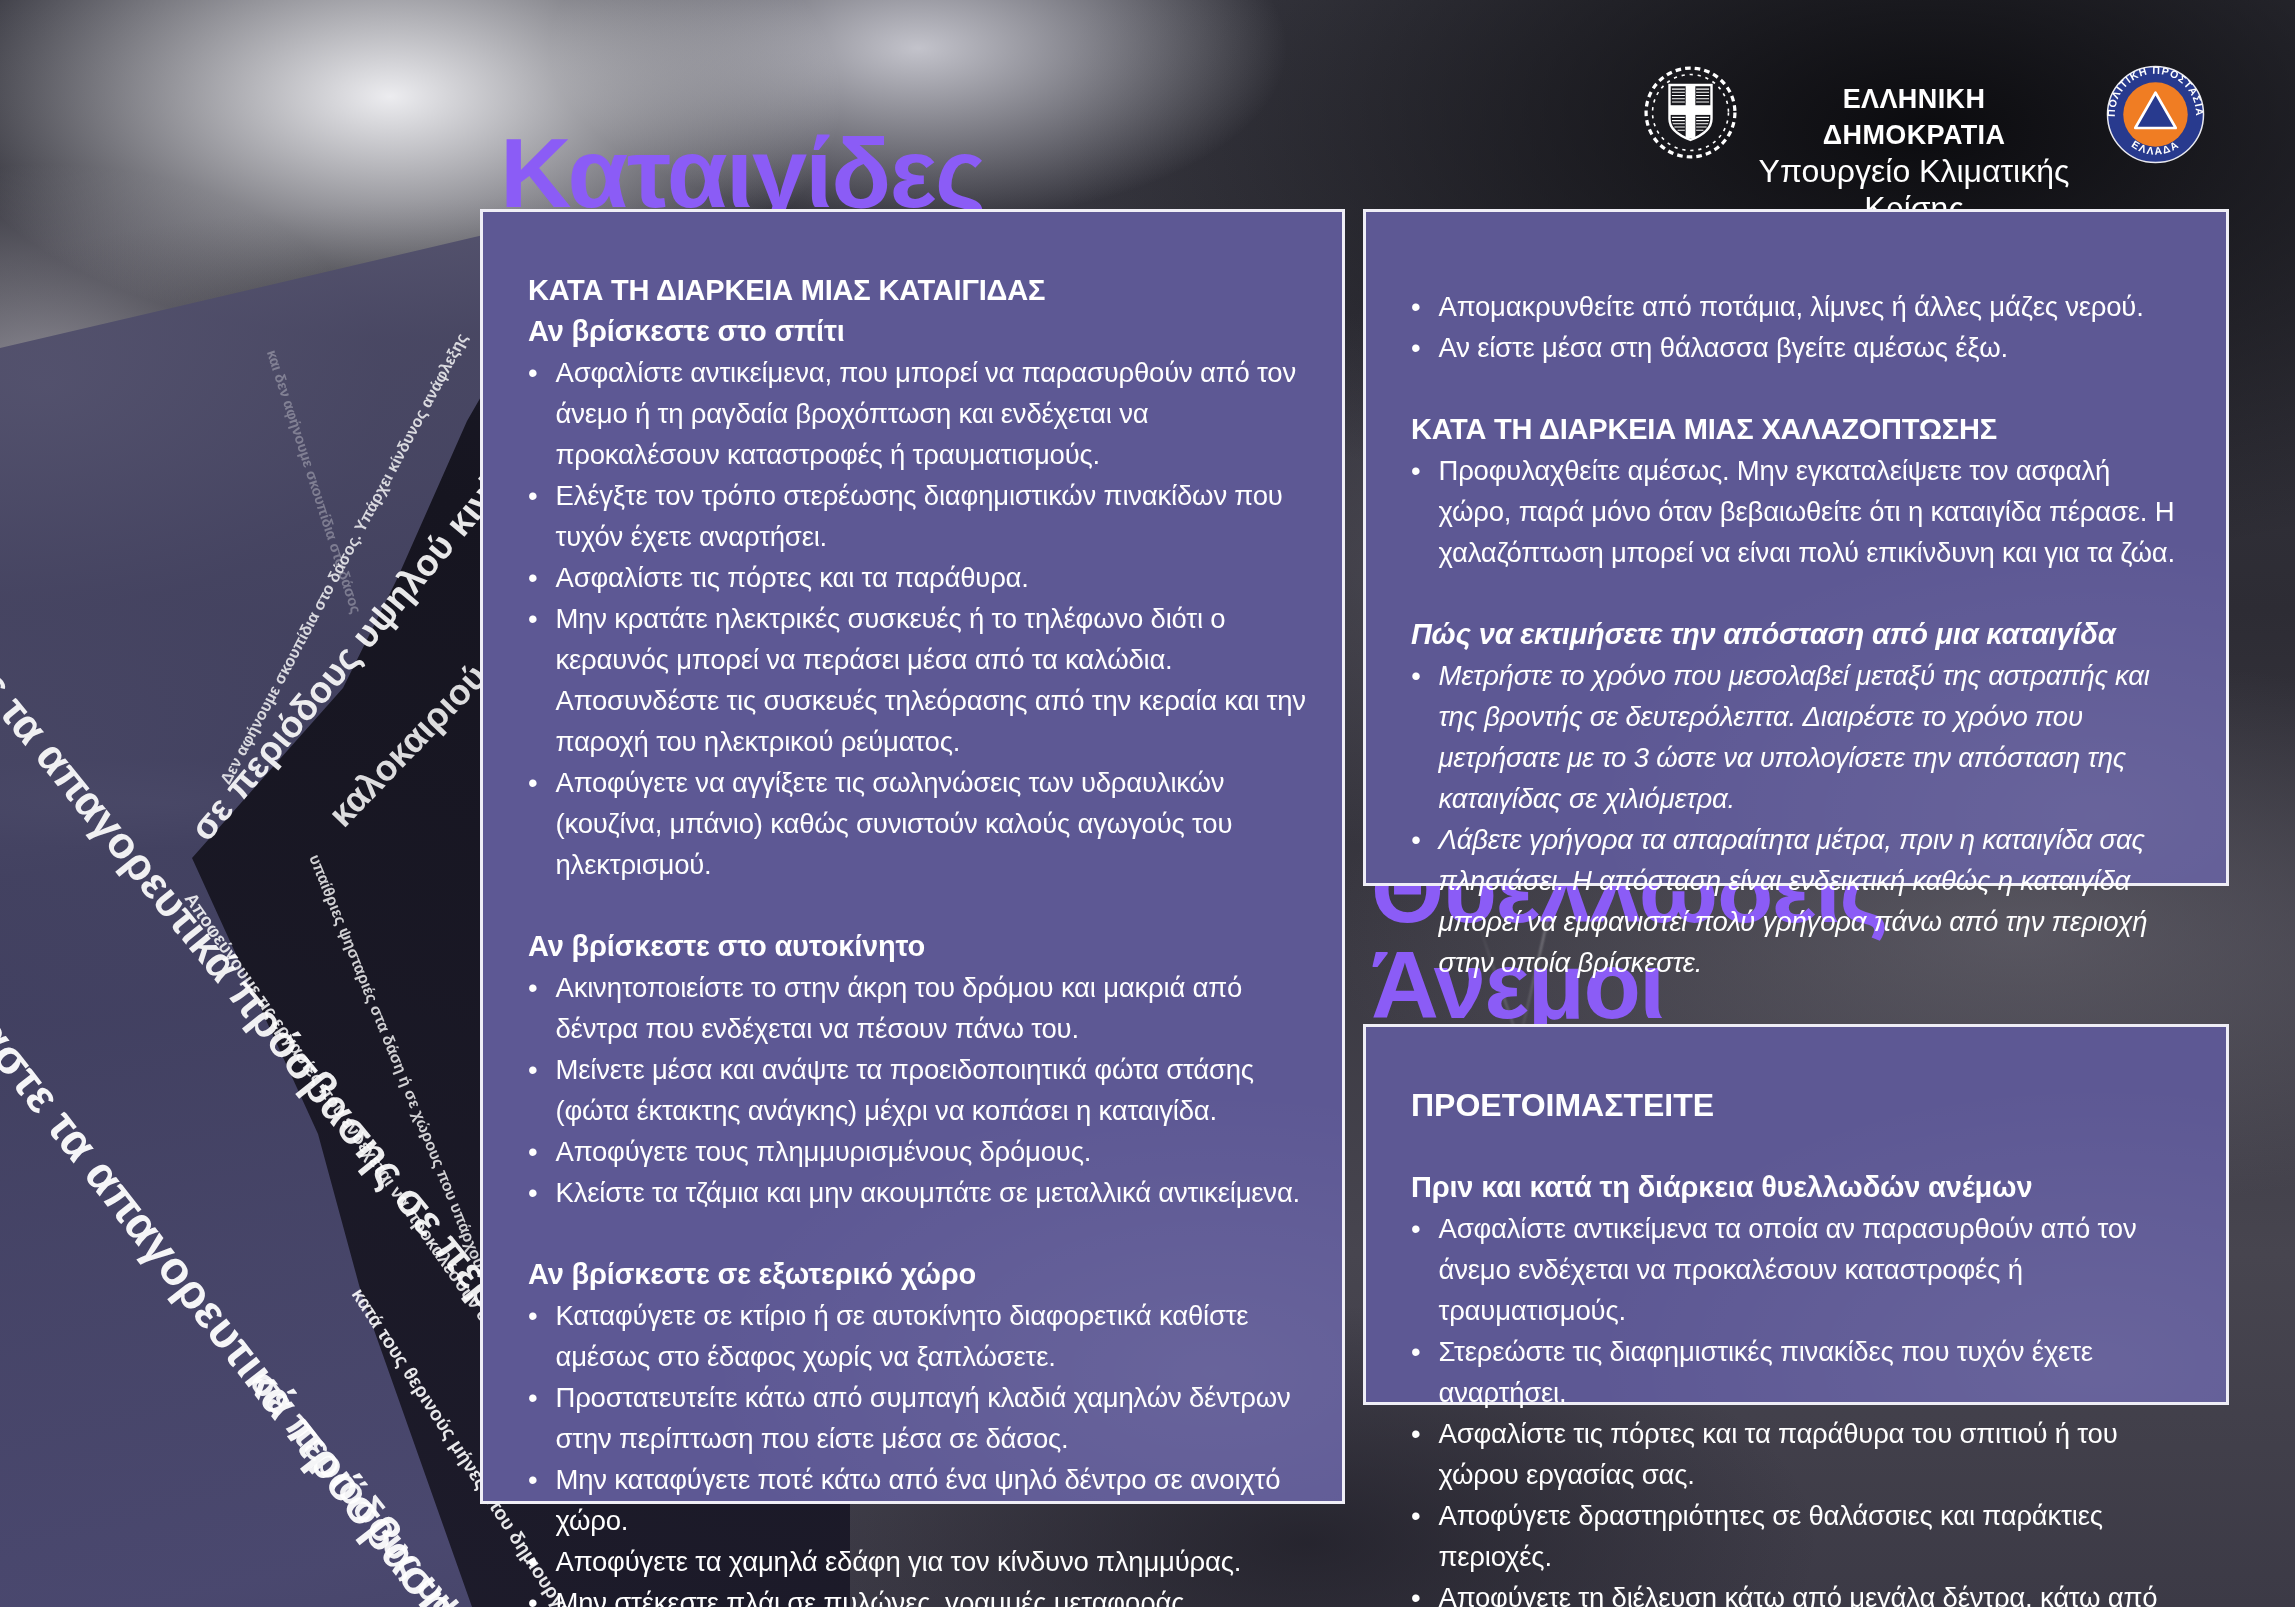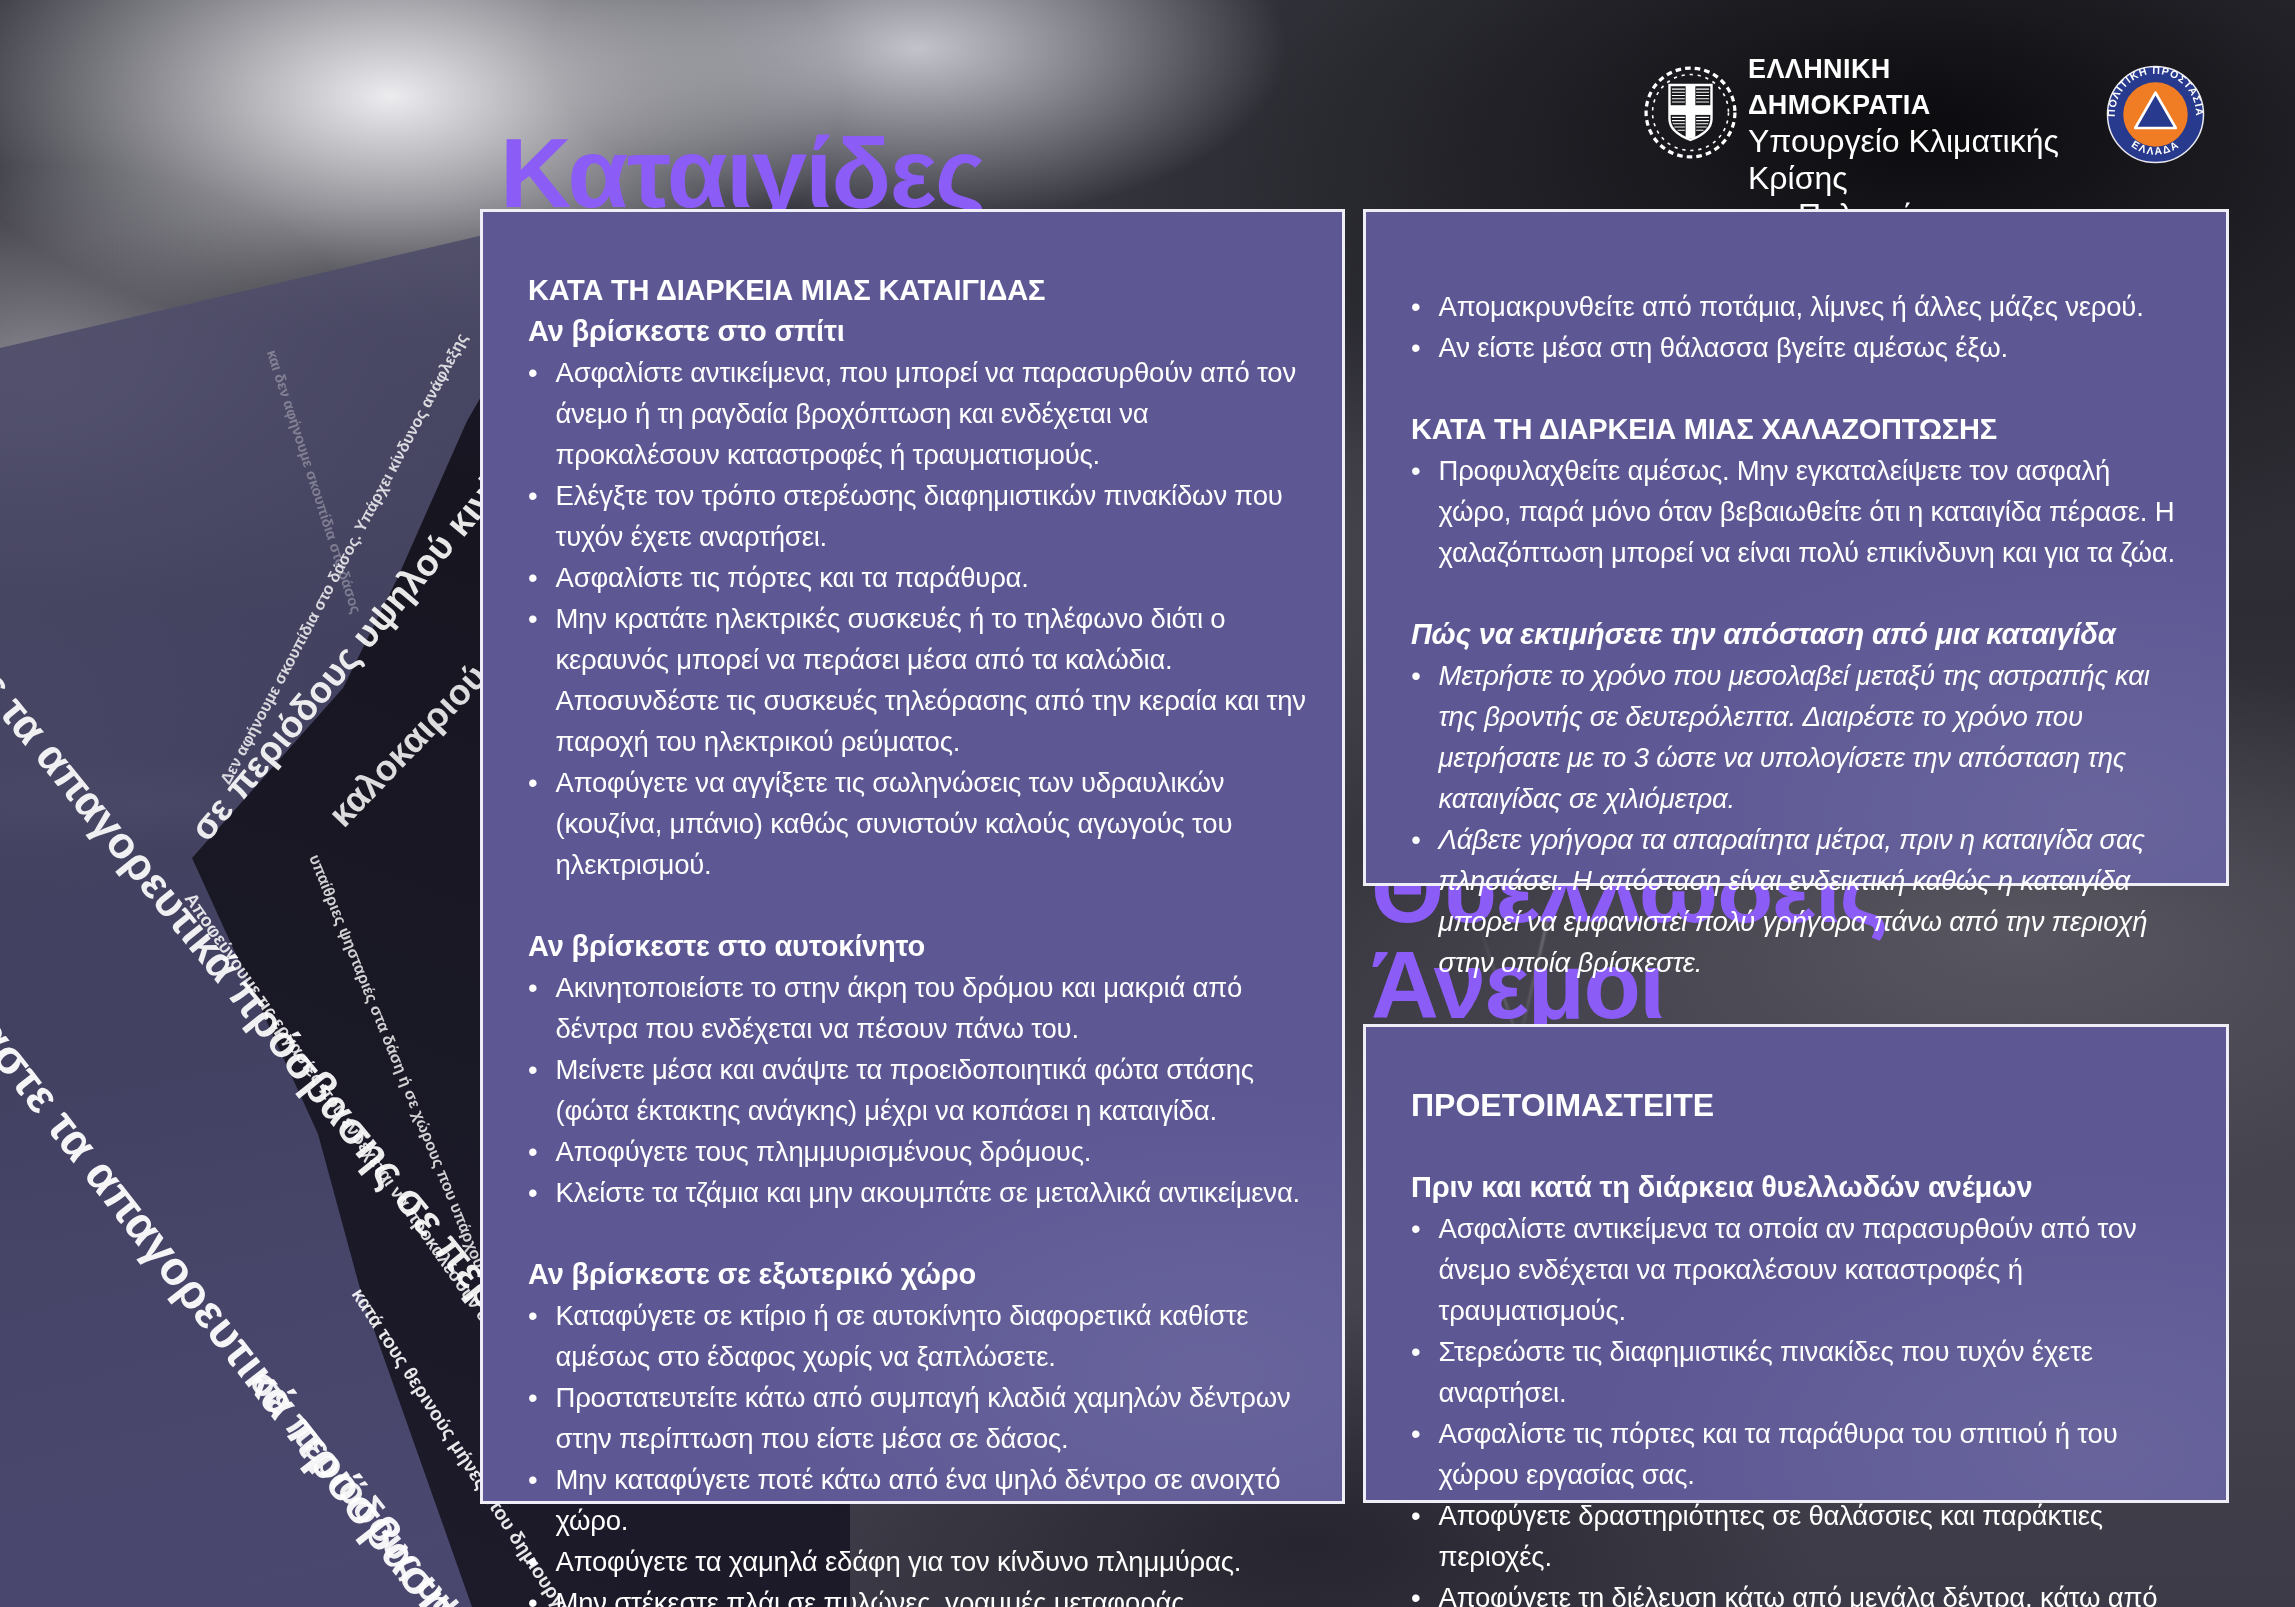--- a/index.html
+++ b/index.html
@@ -44,40 +44,40 @@
   .w5 {left:322px; top:617px; transform:rotate(68deg); font-size:16px;font-weight:400;opacity:.8;}
   .w6 {left:366px; top:1049px;transform:rotate(57deg); font-size:19.4px;font-weight:400;opacity:.9;}
   .w7 {left:275px; top:1125px;transform:rotate(51deg); font-size:39px;opacity:.92;}
   .w8 {left:279px; top:113px; transform:rotate(72deg); font-size:14.6px;font-weight:400;opacity:.3;}
 
   
   .panel{position:absolute;background:#5d5894;border:3.2px solid #efeef6;box-sizing:border-box;
     background-image:radial-gradient(729px 405px at 85% 90%,rgba(255,255,255,.07),rgba(255,255,255,0) 70%);}
   .panel.left {left:480px; top:209px; width:865px;height:1295px;padding:58px 34px 43px 45px;}
   .panel.rtop {left:1363px;top:209px; width:866px;height:677px; padding:74px 37px 12px 45px;}
-  .panel.rbot {left:1363px;top:1024px;width:866px;height:479px; padding:58px 34px 24px 45px;}
+  .panel.rbot {left:1363px;top:1024px;width:866px;height:381px; padding:58px 34px 24px 45px;}
 
   .panel .h  {font-size:29px;font-weight:700;line-height:41px;letter-spacing:-0.2px;}
   .panel .h2 {font-size:29px;font-weight:700;line-height:41px;letter-spacing:-0.2px;}
   .panel .h2.it{font-style:italic;}
   .panel .hbig{font-size:32px;font-weight:700;line-height:41px;}
   .b{display:flex;font-size:27.5px;line-height:41px;letter-spacing:-0.2px;font-weight:400;}
   .b::before{content:"\2022";flex:0 0 27.5px;width:27.5px;}
   .b.it{font-style:italic;}
   .gap{height:41px;}
 
   
   .bigtitle{position:absolute;font-weight:700;color:#8b5cf6;letter-spacing:-1.6px;line-height:1.02;}
   .t-left {left:500px; top:123px; font-size:99px;}
   .t-right{left:1371px;top:842px;font-size:94px;}
 
   
   .gov{position:absolute;left:1627px;top:49px;width:599px;height:138px;display:flex;align-items:center;}
   .coa{position:absolute;left:11.3px;top:11.3px;width:105px;height:105px;}
-  .ministry{position:absolute;left:121px;top:2px;width:332px;text-align:left;}
+  .ministry{position:absolute;left:121px;top:32px;width:332px;text-align:center;}
   .ministry .l1{font-size:27px;font-weight:700;line-height:36px;letter-spacing:0.4px;}
   .ministry .l2{font-size:32px;font-weight:400;line-height:37px;}
   .cplogo{position:absolute;left:476px;top:13px;width:105px;height:105px;}
 </style>
 </head>
 <body>
 
 <div id="poster">
 
   <div class="bg"></div>

